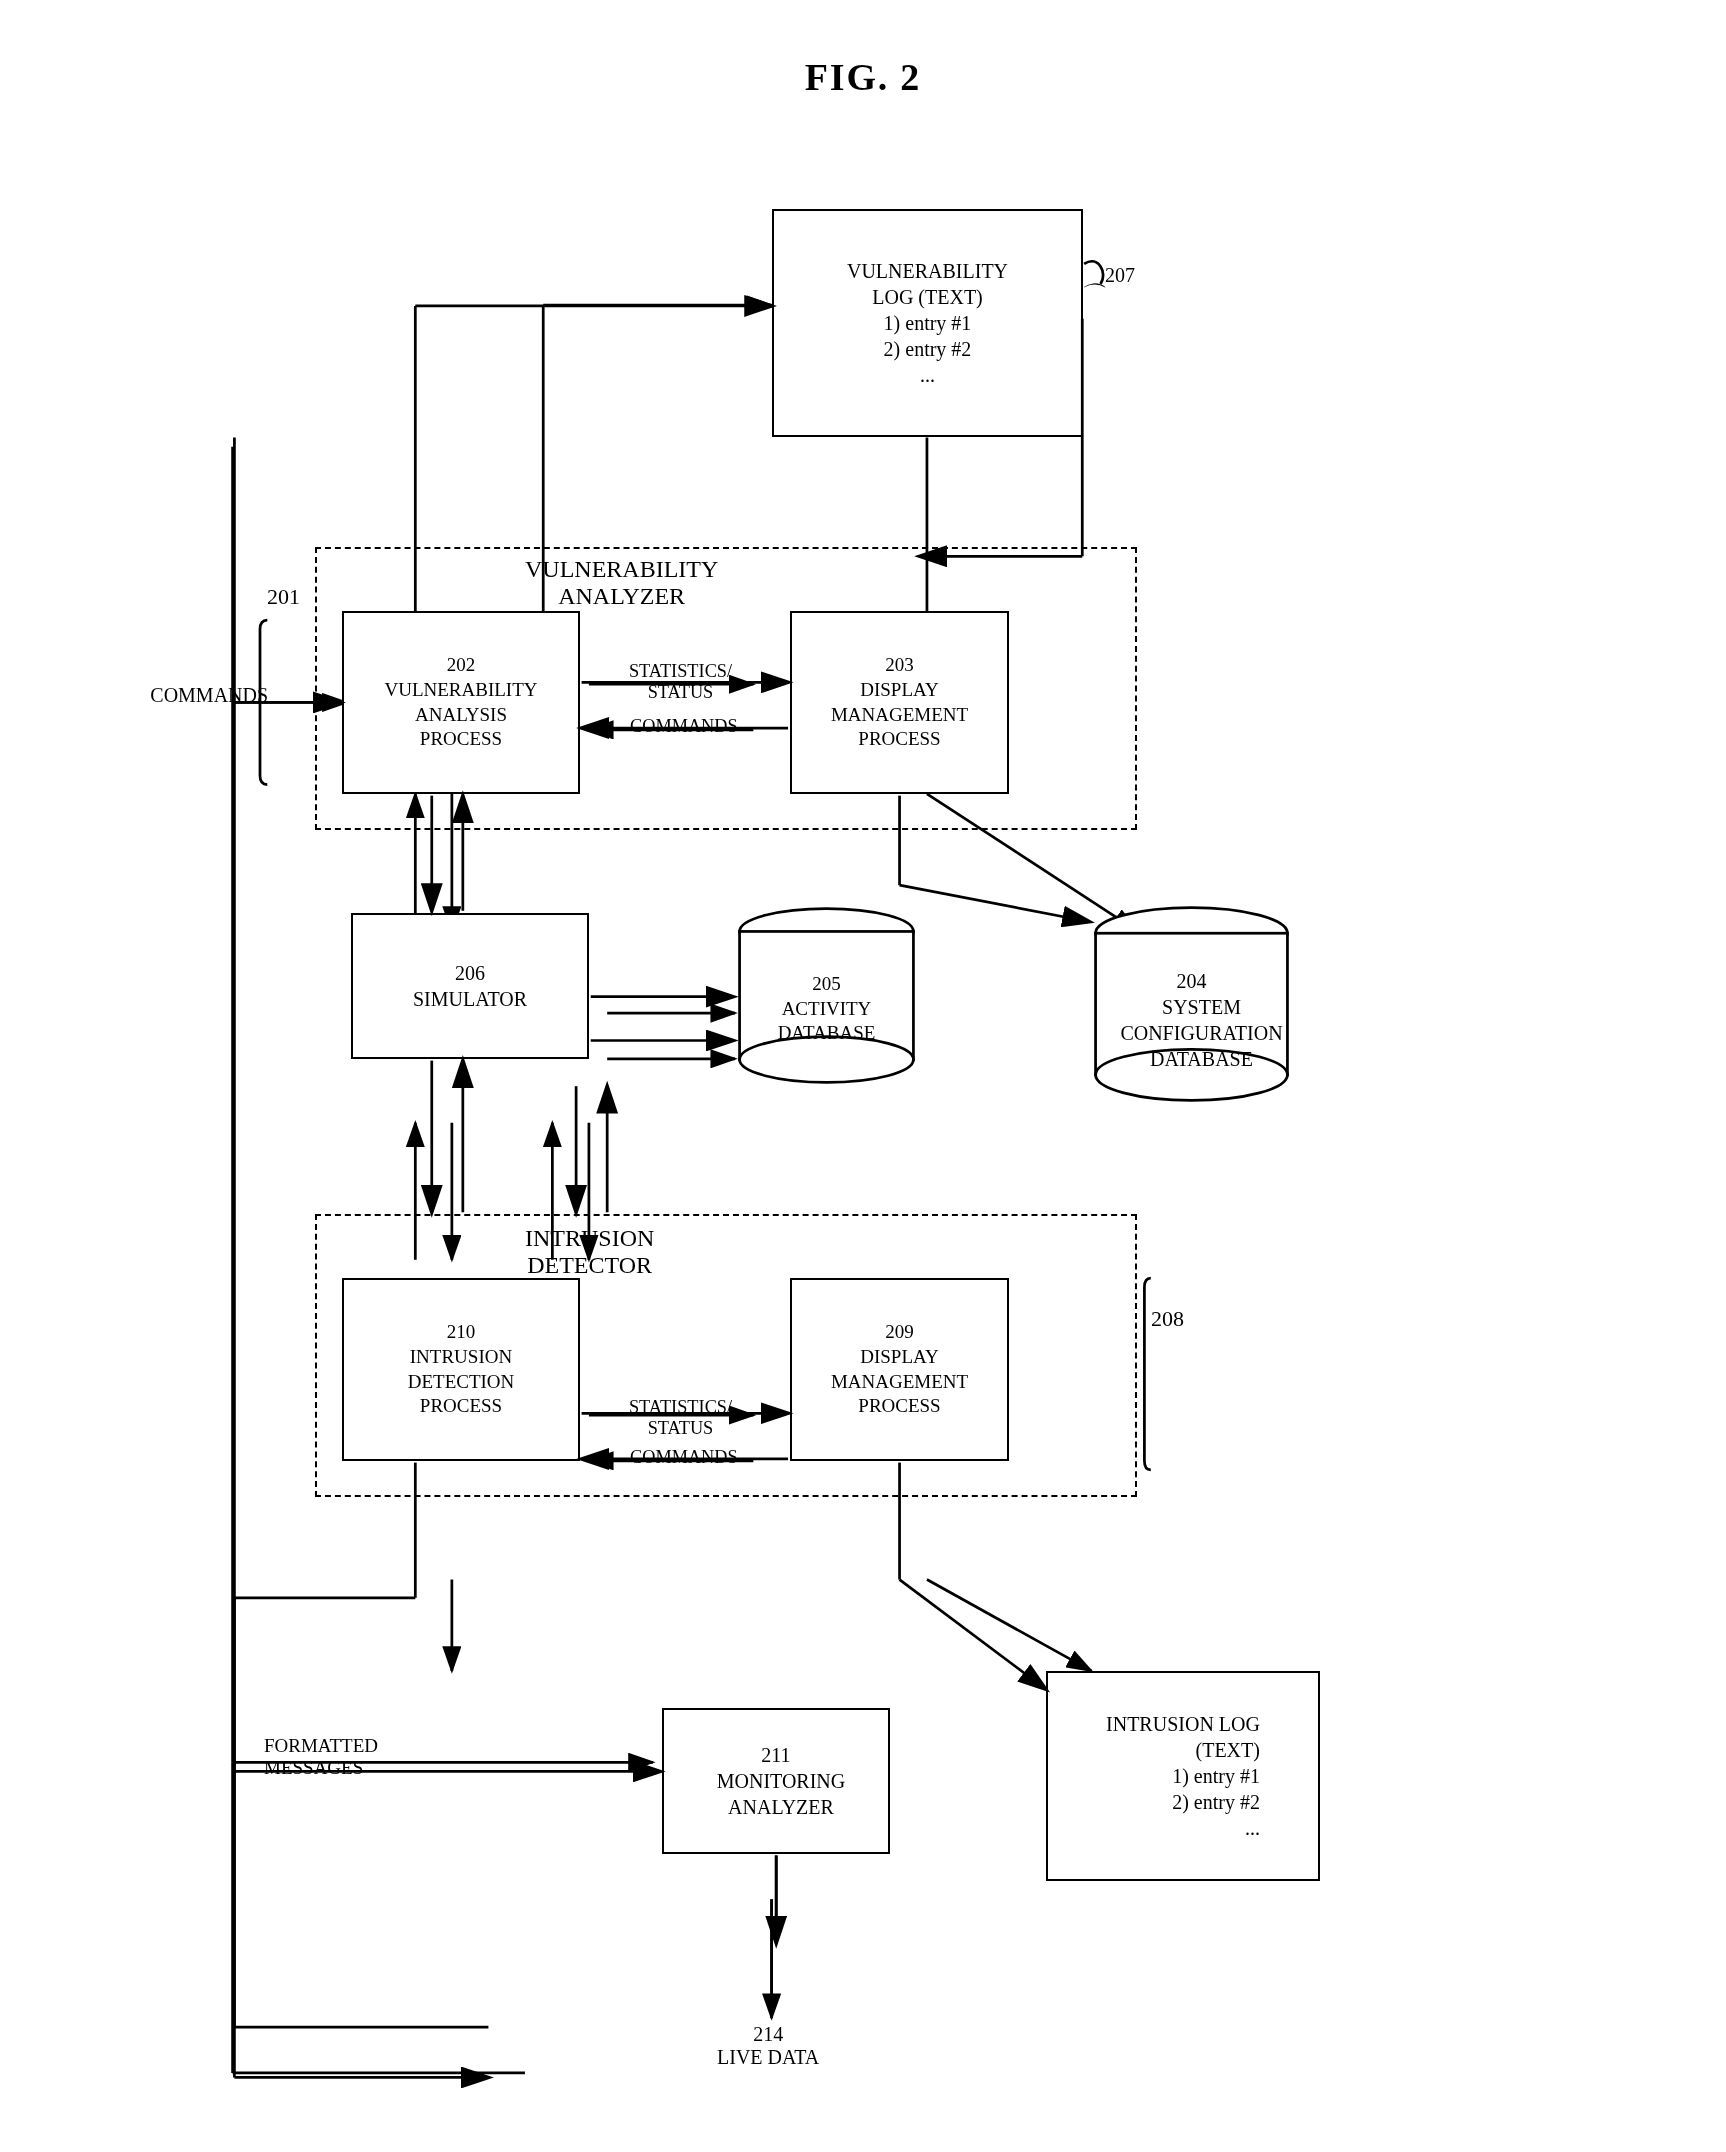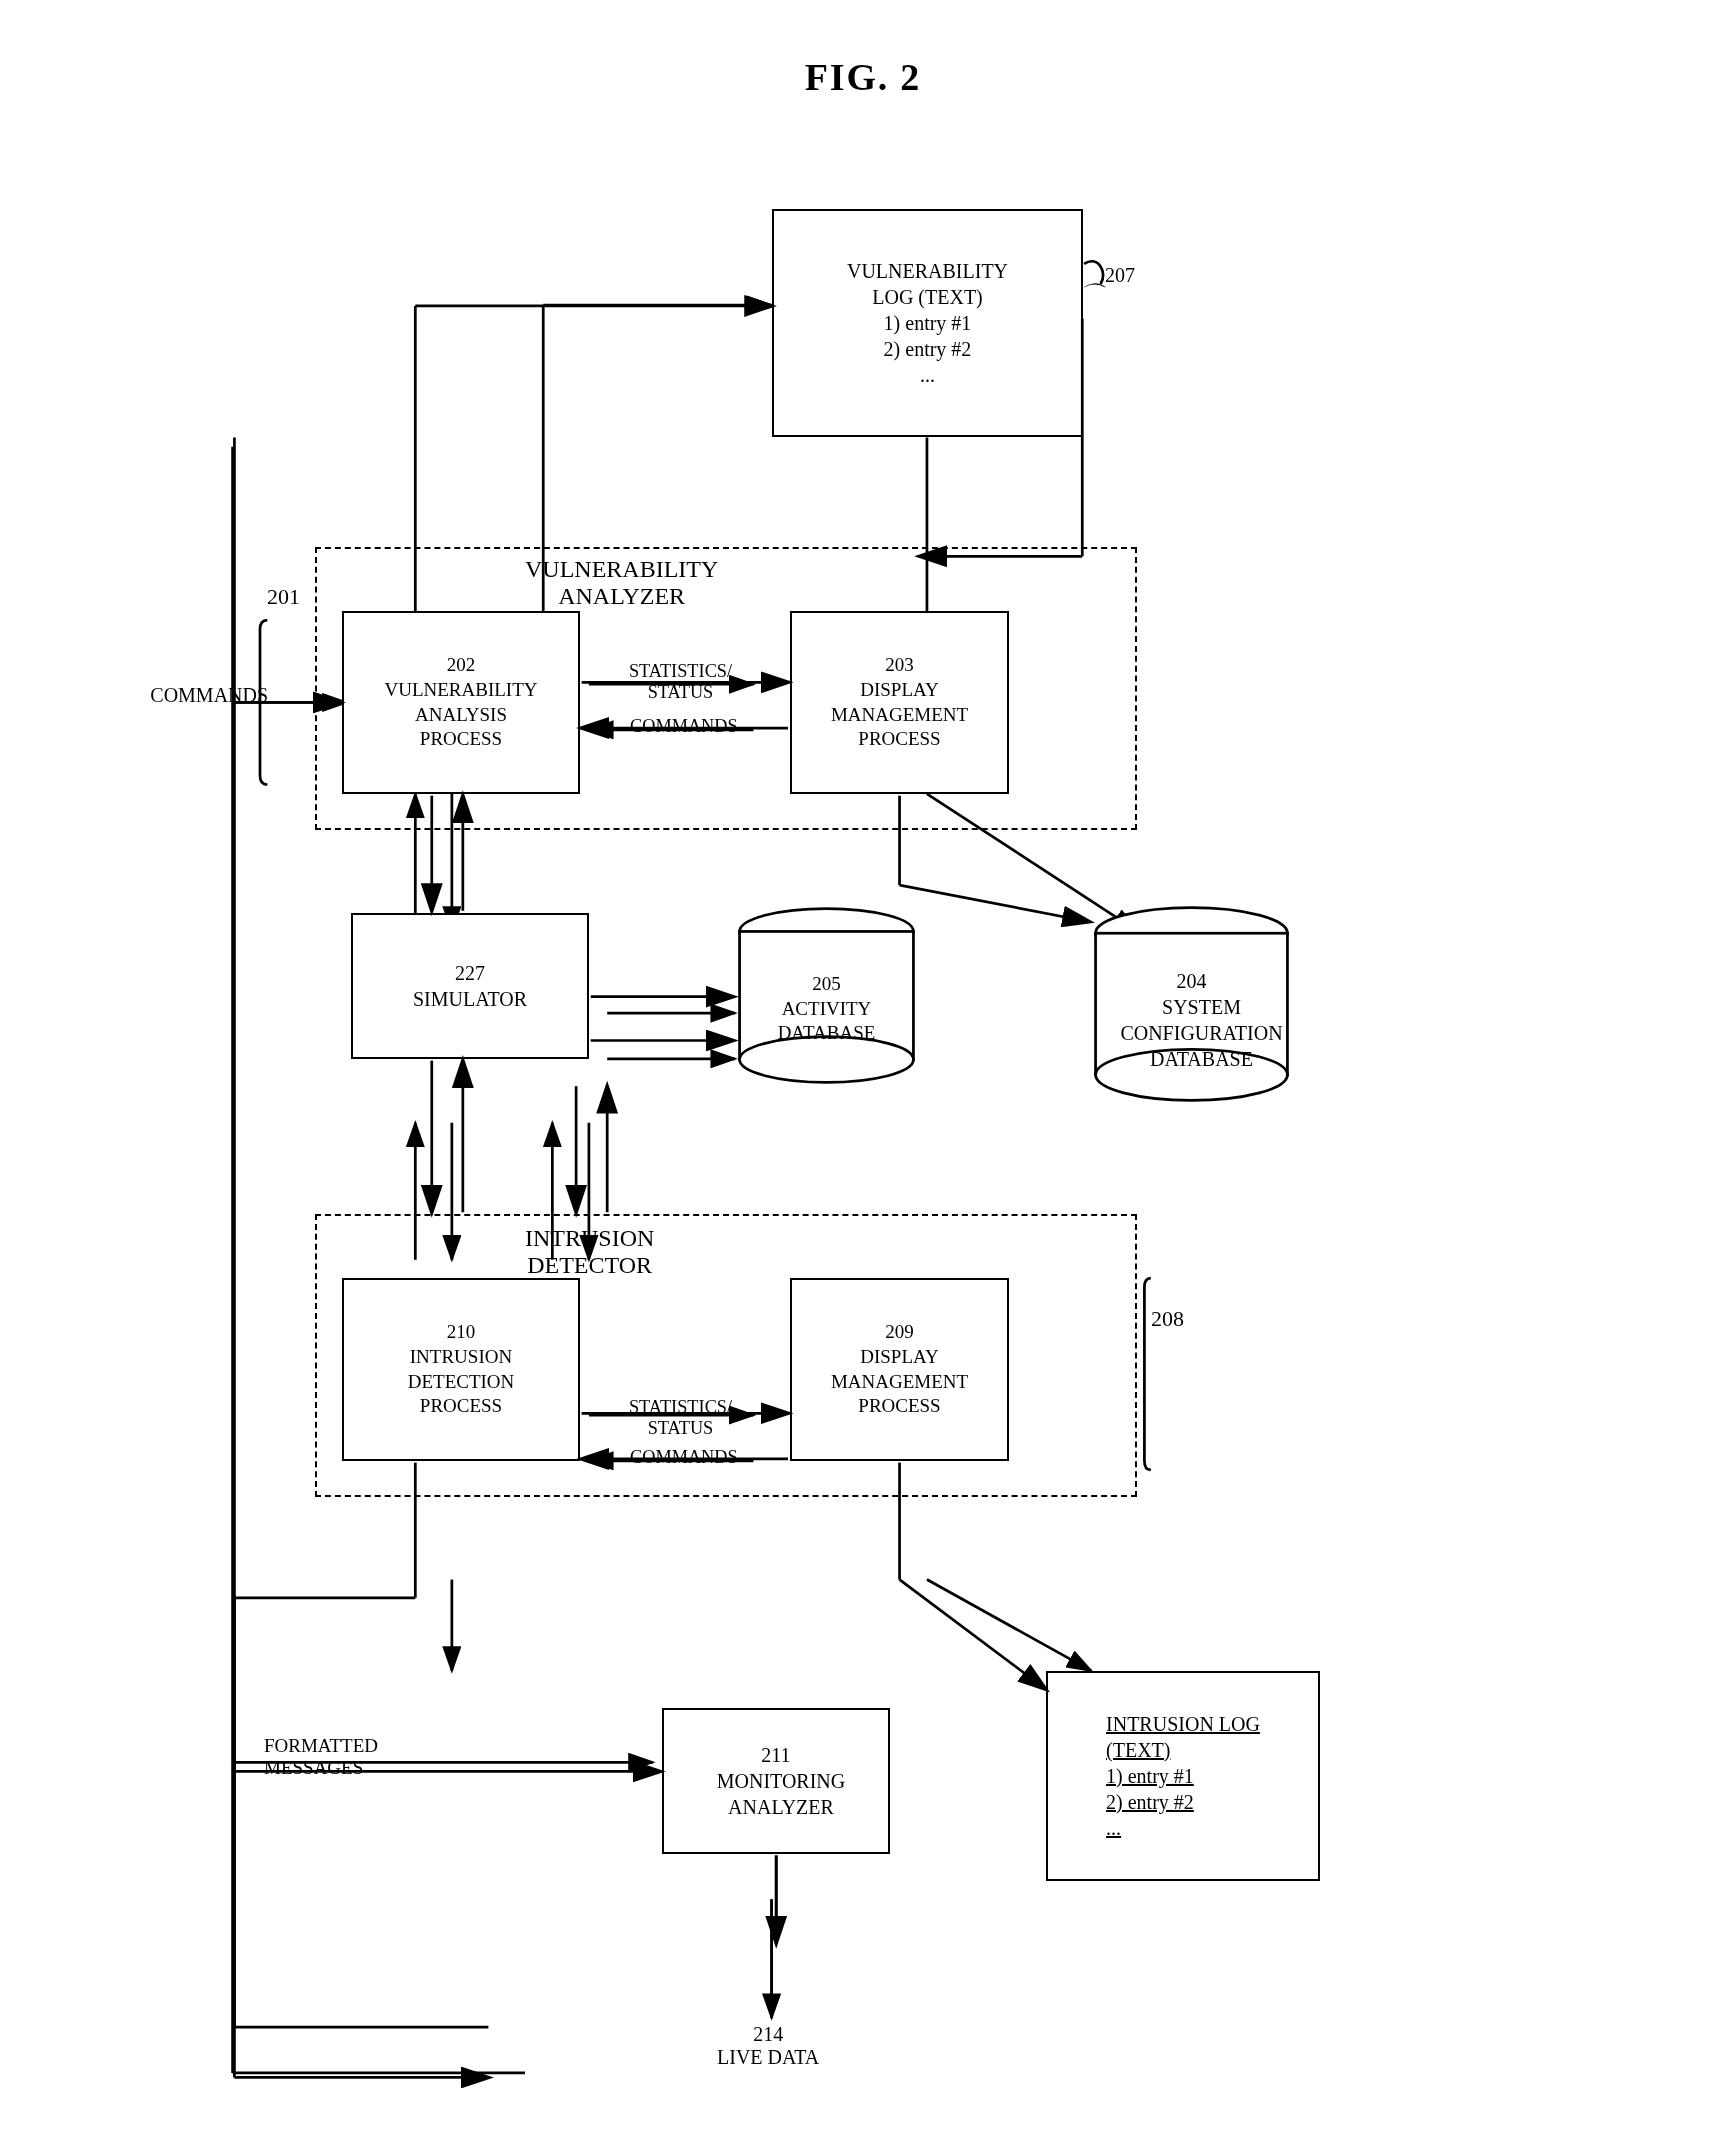--- a/index.html
+++ b/index.html
@@ -233,21 +233,21 @@
 
   <div class="label" style="left:498px; top:580px; font-size:18.3px; text-align:center;">
     <span>COMMANDS</span>
   </div>
 
   <div class="label" style="left:18.3px; top:548px; font-size:20px; text-align:right; width:82px;">
     <span>COMMANDS</span>
   </div>
 
   <div class="box" style="left:219px; top:777px; width:238px; height:146px; font-size:20px;">
-    <div>227</div>
+    <div>206</div>
     <div style="white-space:pre-line; text-align:center;">SIMULATOR</div>
   </div>
 
   <div class="cylinder" style="left:603px; top:768px; width:183px; height:183px;">
     <svg viewBox="0 0 200 200" xmlns="http://www.w3.org/2000/svg">
       <ellipse cx="100" cy="30" rx="95" ry="25" fill="#fff" stroke="#000" stroke-width="3"></ellipse>
       <rect x="5" y="30" width="190" height="140" fill="#fff" stroke="#000" stroke-width="3"></rect>
       <ellipse cx="100" cy="170" rx="95" ry="25" fill="#fff" stroke="#000" stroke-width="3"></ellipse>
     </svg>
     <div class="cyl-text" style="position:absolute; top:50px; text-align:center; width:100%; padding:0 4.6px; font-size:19px;">
@@ -306,21 +306,21 @@
     <span>COMMANDS</span>
   </div>
 
   <div class="box" style="left:530px; top:1572px; width:228px; height:146px; font-size:20px;">
     <div>211</div>
     <div style="white-space:pre-line; text-align:center;margin-left:10px;">MONITORING
 ANALYZER</div>
   </div>
 
   <div class="box" style="left:914px; top:1535px; width:274px; height:210px; font-size:20px;">
-    <div style="white-space:pre-line; text-align:left;text-decoration:underline;">INTRUSION LOG
+    <div style="white-space:pre-line; text-align:right;">INTRUSION LOG
 (TEXT)
 1) entry #1
 2) entry #2
 ...</div>
   </div>
 
 
   <div class="label" style="left:585px; top:1887px; font-size:20px; text-align:center;">
     <div><span>214</span></div>
     <div><span>LIVE DATA</span></div>

